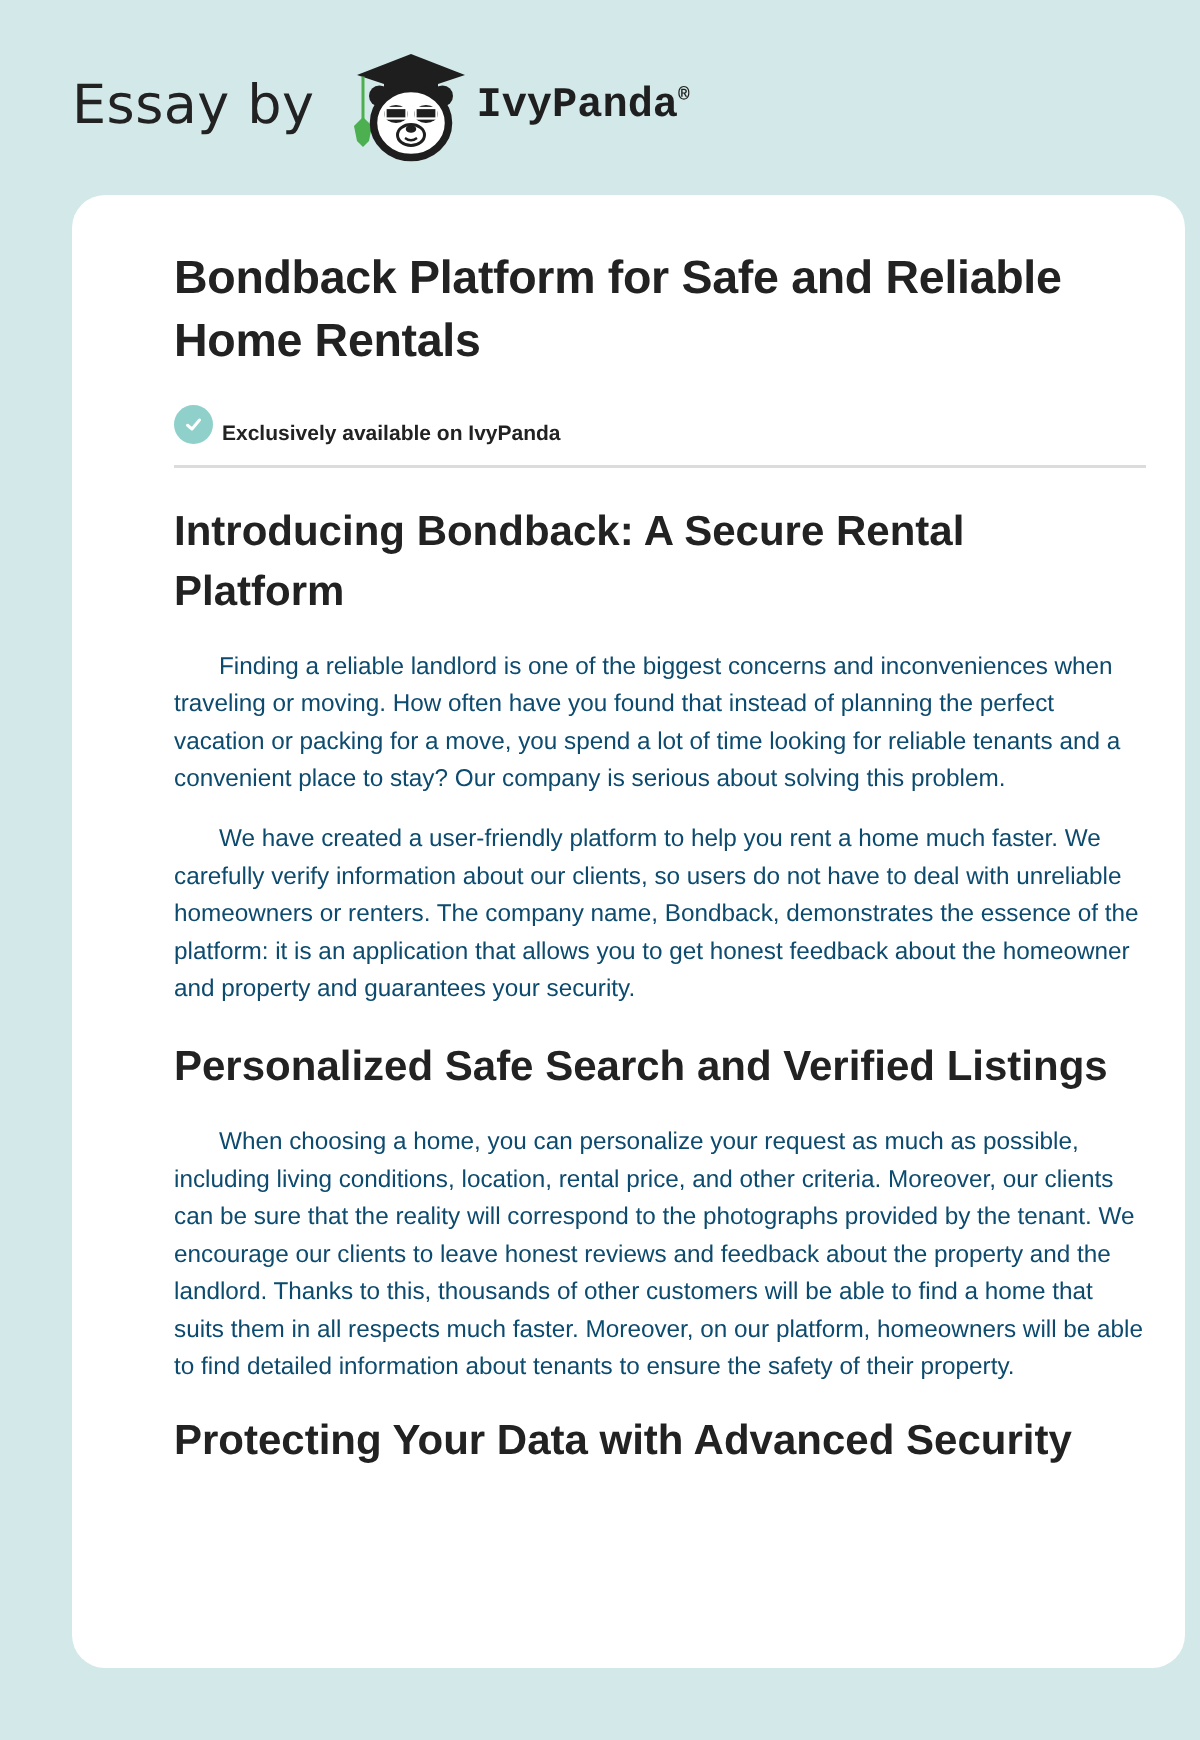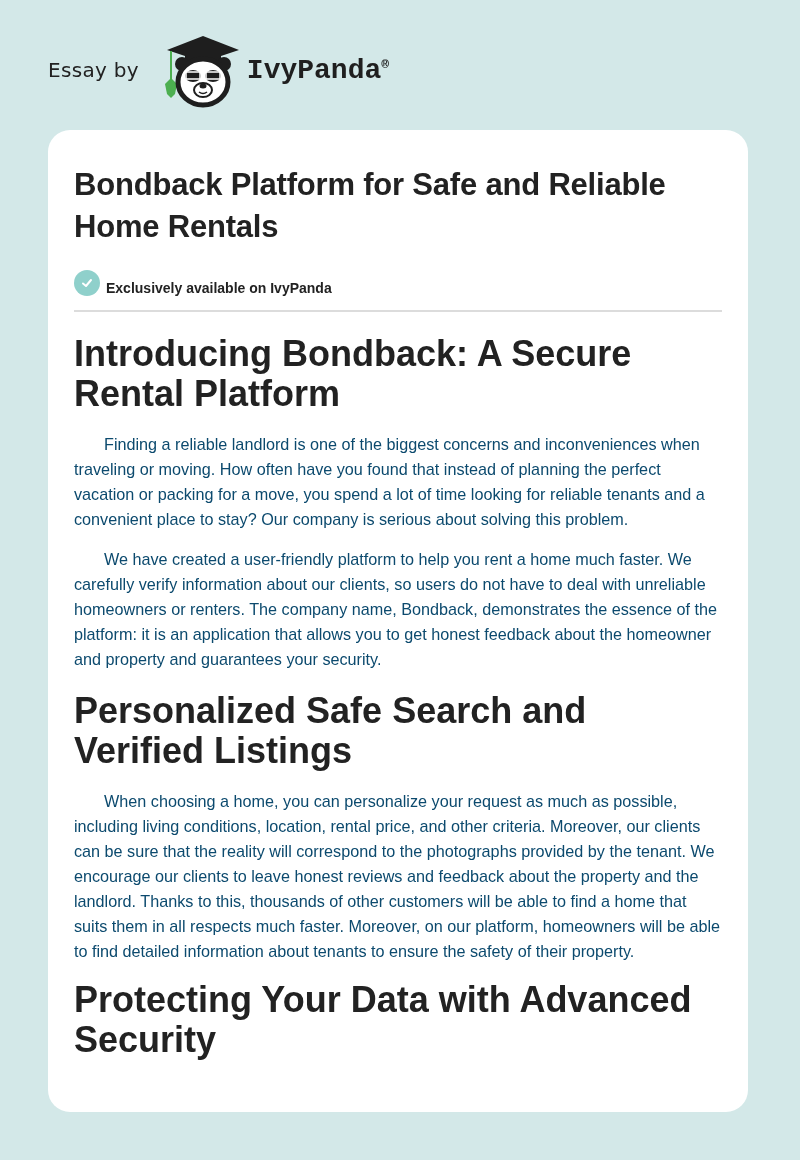--- a/index.html
+++ b/index.html
@@ -10,52 +10,53 @@
     color: #222;
     position: relative;
     overflow: hidden;
   }
   .brand {
     position: absolute; left: 48px; top: 30px;
     display: flex; align-items: center; height: 80px;
   }
   .brand-prefix {
     font-family: "DejaVu Sans", sans-serif;
-    font-size: 20px; color: #222; letter-spacing: 0.3px;
+    font-size: 36px; color: #222; letter-spacing: 0.3px;
     margin-right: 18px;
   }
   .brand-logo { width: 86px; height: 76px; margin-right: 4px; }
   .brand-name {
     font-family: Liberation Mono, monospace;
     font-weight: bold; font-size: 28px; color: #1f1f1f;
   }
   .brand-name sup { font-size: 13px; vertical-align: super; }
   .card {
     position: absolute; left: 48px; top: 130px;
     width: 700px; height: 982px;
     background: #fff; border-radius: 22px;
     overflow: hidden;
+    padding-left: 42px;
   }
   .inner { padding: 34px 26px 0 26px; }
   h1 {
     margin: 0; font-size: 31px; line-height: 42px;
     font-weight: bold; color: #222; letter-spacing: -0.2px;
   }
   .badge {
     display: flex; align-items: flex-end; margin-top: 20px; height: 28px;
   }
   .badge-icon {
     width: 26px; height: 26px; border-radius: 50%;
     background: #8fd0cb; display: flex; align-items: center; justify-content: center;
     margin-right: 6px;
   }
   .badge-text { font-size: 14px; font-weight: bold; color: #222; }
   .divider { height: 2px; background: #dcdcdc; margin-top: 14px; }
   h2 {
-    margin: 0; font-size: 36px; line-height: 40px; font-weight: bold; color: #222;
+    margin: 0; font-size: 28px; line-height: 40px; font-weight: bold; color: #222;
   }
   p {
     margin: 0; font-size: 16.2px; line-height: 25px; color: #0c4a6e;
     text-indent: 30px;
   }
   .h2-1 { margin-top: 22px; }
   .p-1 { margin-top: 18px; }
   .p-2 { margin-top: 15px; }
   .h2-2 { margin-top: 19px; }
   .p-3 { margin-top: 18px; }

